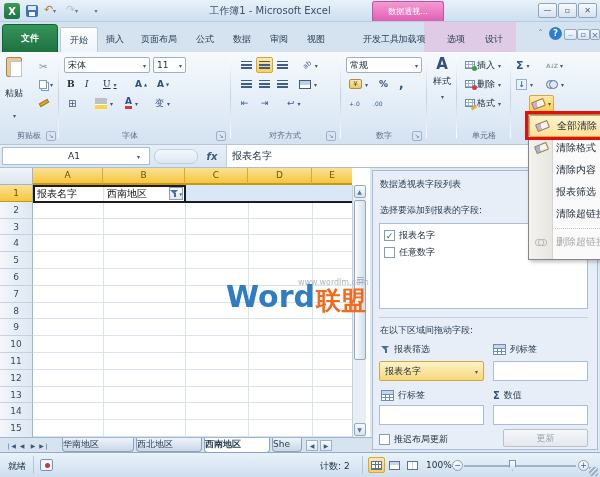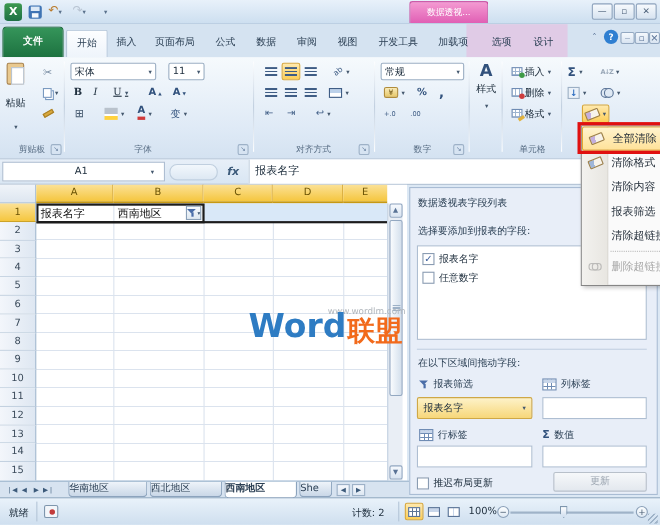--- a/index.html
+++ b/index.html
@@ -220,20 +220,21 @@
 </style>
 </head>
 <body>
 
 <div id="titlebar" class="abs">
   <div class="abs xlogo ctr"></div>
   <div class="abs floppy"></div>
   <div class="abs qbtn" style="left:42px">↶<span class="qdd"></span></div>
   <div class="abs qbtn" style="left:64px;color:#b8c4d2">↷<span class="qdd"></span></div>
   <div class="abs qbtn qdd" style="left:88px;color:#5a718c"></div>
+  <div id="tb-title" class="abs">工作簿1 - Microsoft Excel</div>
   <div id="ctx-group-hdr" class="abs">数据透视...</div>
   <div class="abs winbtn ctr" style="left:538px">
       <span>—</span>
     </div>
   <div class="abs winbtn ctr" style="left:558px">
       <span>▫</span>
     </div>
   <div class="abs winbtn ctr" style="left:578px">
       <span>✕</span>
     </div>
@@ -242,21 +243,21 @@
 <div id="tabrow" class="abs">
   <div id="ctx-tint" class="abs"></div>
   <div id="file-tab" class="abs">文件</div>
   <div class="abs rtab active" style="left:60px;width:38px">开始</div>
   <div class="abs rtab" style="left:99px;width:32px">插入</div>
   <div class="abs rtab" style="left:132px;width:54px">页面布局</div>
   <div class="abs rtab" style="left:187px;width:36px">公式</div>
   <div class="abs rtab" style="left:224px;width:36px">数据</div>
   <div class="abs rtab" style="left:261px;width:36px">审阅</div>
   <div class="abs rtab" style="left:298px;width:36px">视图</div>
-  <div class="abs rtab" style="left:335px;width:54px">开发工具</div>
+  <div class="abs rtab" style="left:354px;width:54px">开发工具</div>
   <div class="abs rtab" style="left:390px;width:44px">加载项</div>
   <div class="abs rtab" style="left:438px;width:36px">选项</div>
   <div class="abs rtab" style="left:476px;width:36px">设计</div>
   <div class="abs mini ctr caret" style="left:534px"></div>
   <div class="abs mini ctr help" style="left:549px"></div>
   <div class="abs mini ctr wmini mn" style="left:564px;top:7px;height:11px"></div>
   <div class="abs mini ctr wmini mx" style="left:577px;top:7px;height:11px"></div>
   <div class="abs mini ctr wmini cl" style="left:590px;top:7px;height:11px;width:10px"></div>
 </div>
 
@@ -279,21 +280,21 @@
     </div>
   <div class="abs rbtn dd" style="left:36px;top:24px">
       <span class="copyico"></span>
     </div>
   <div class="abs rbtn" style="left:36px;top:43px">
       <span class="brushico"></span>
     </div>
   <div class="abs glabel" style="left:4px;width:50px">剪贴板</div>
   <div class="abs launcher" style="left:46px"></div>
 
-  <div class="abs combo" style="left:64px;top:5px;width:78px">
+  <div class="abs combo" style="left:64px;top:5px;width:86px">
     <span>宋体</span>
       <span class="dd"></span>
   </div>
   <div class="abs combo" style="left:153px;top:5px;width:33px">
     <span>11</span>
       <span class="dd"></span>
   </div>
   <div class="abs rbtn" style="left:64px;top:24px;font-weight:bold;font-family:'DejaVu Serif',serif">B</div>
   <div class="abs rbtn" style="left:82px;top:24px;font-style:italic;font-family:'DejaVu Serif',serif">I</div>
   <div class="abs rbtn dd" style="left:100px;top:24px;text-decoration:underline;font-family:'DejaVu Serif',serif">U</div>

